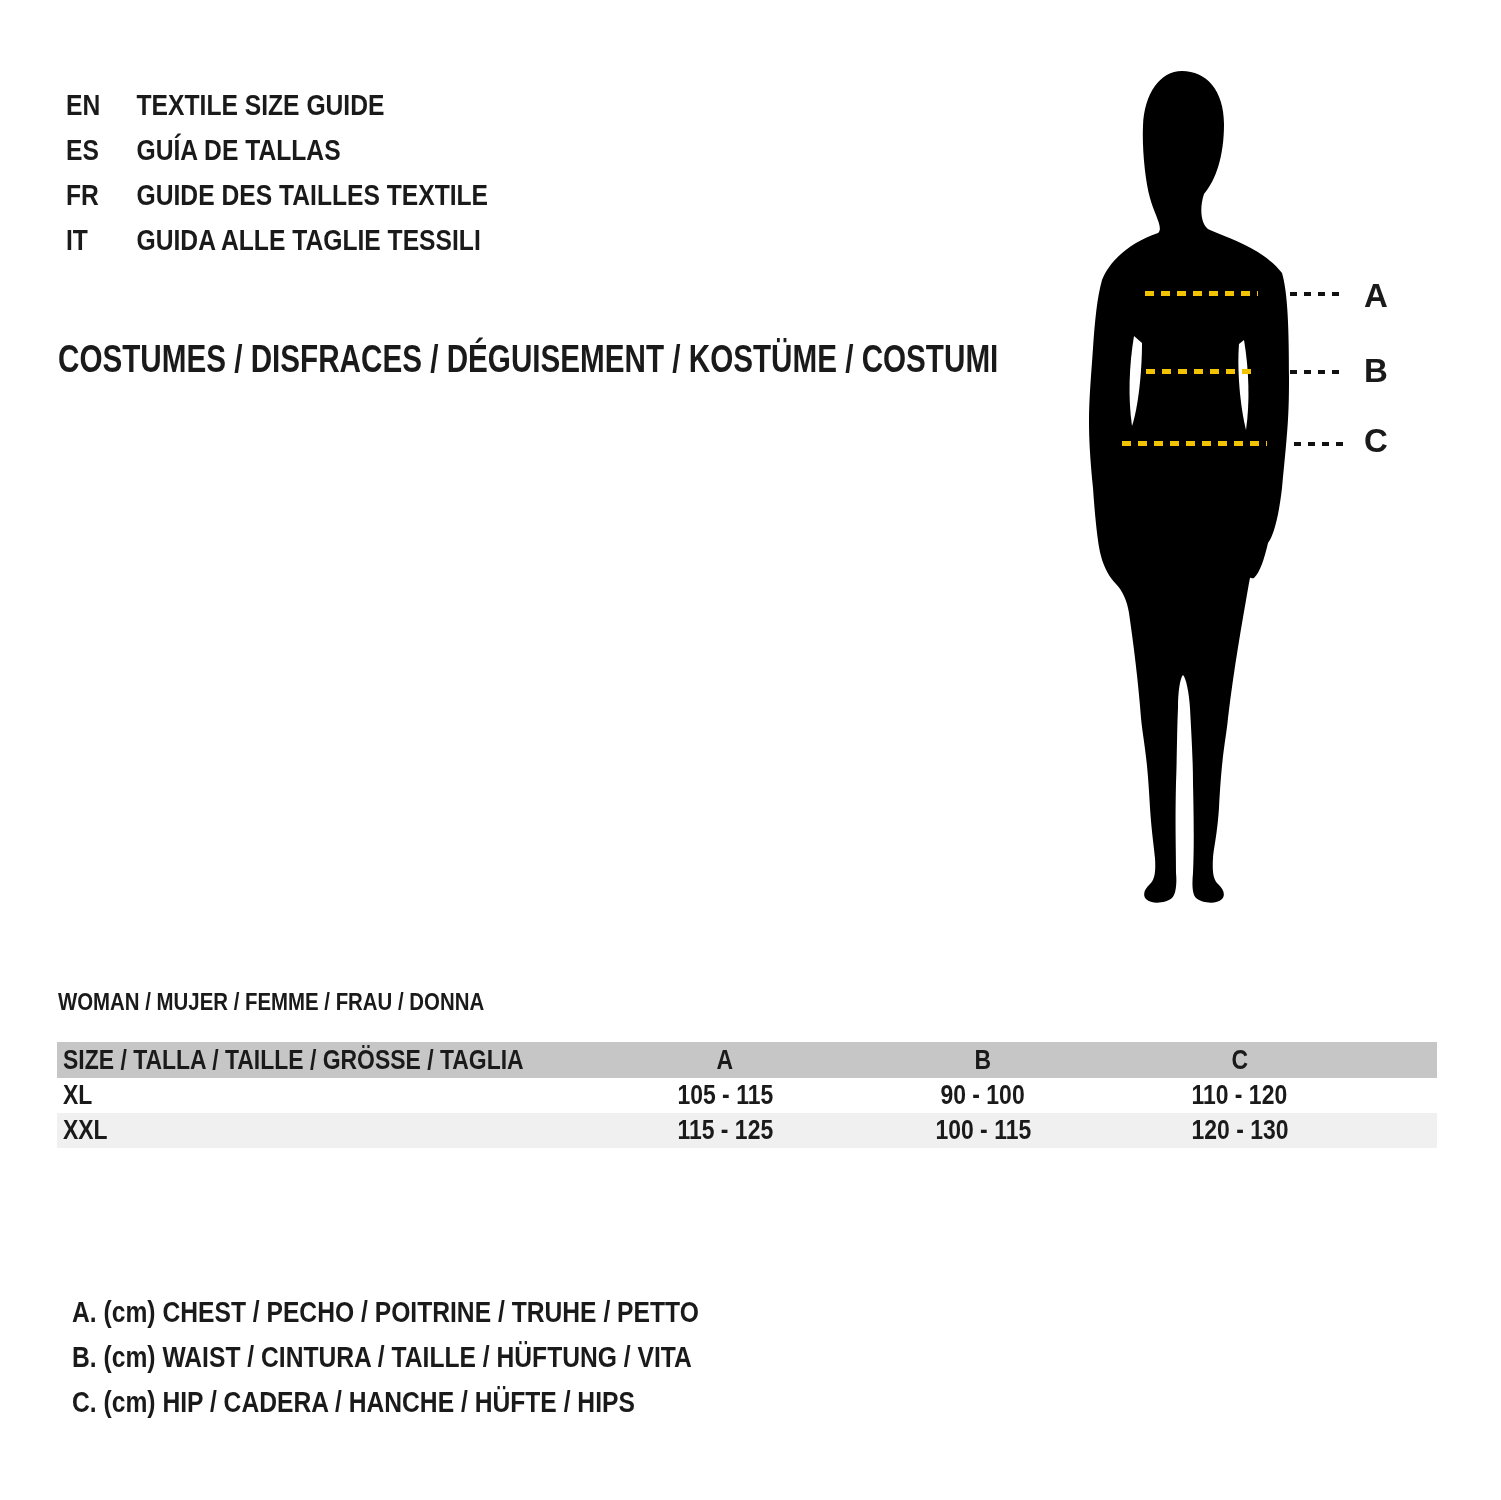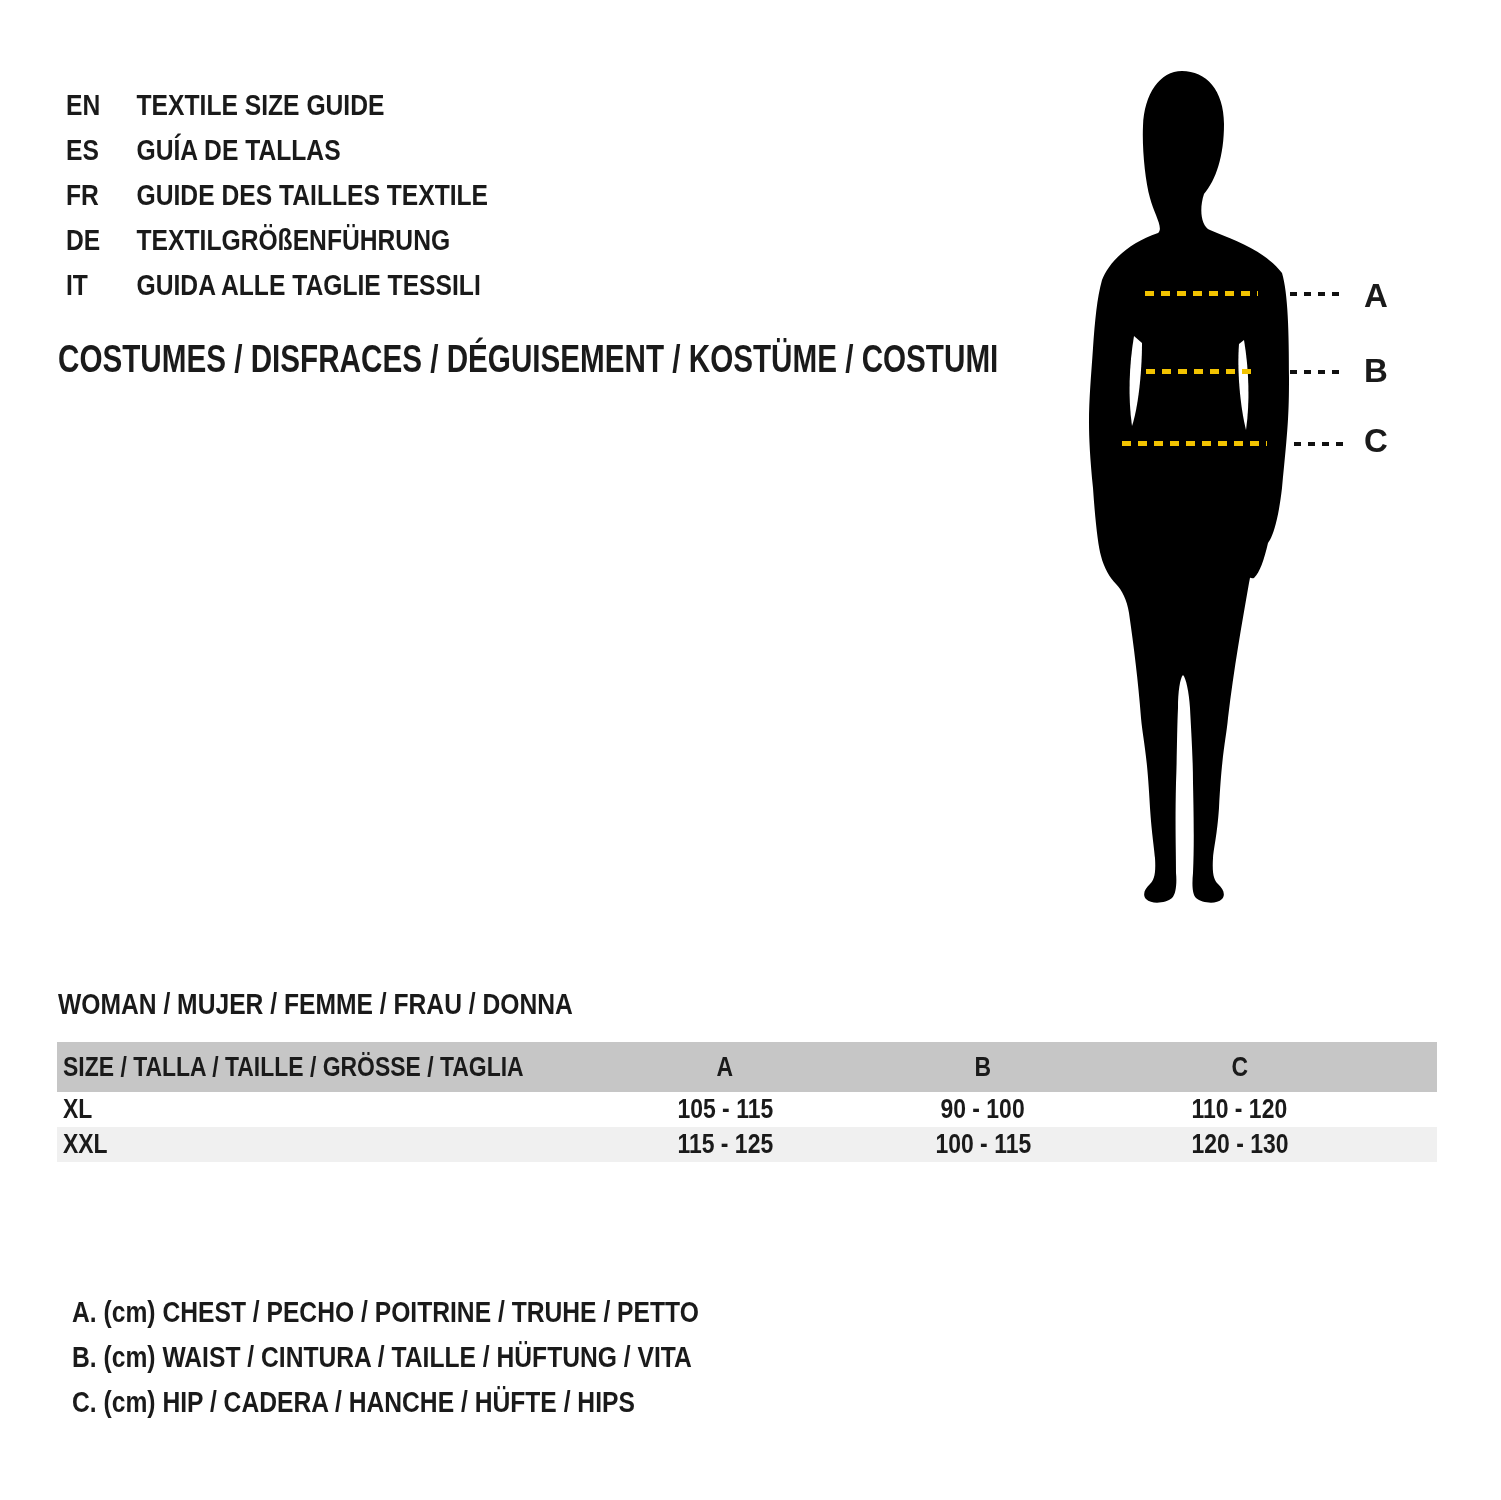--- a/index.html
+++ b/index.html
@@ -20,42 +20,41 @@
   .category{position:absolute;left:58px;top:338px;font-size:38px;font-weight:700;}
   .category .cond{transform:scaleX(0.78);}
 
   
   .figure-svg{position:absolute;left:1066px;top:68px;width:240px;height:845px;}
   .mline-y{position:absolute;height:5px;background:repeating-linear-gradient(90deg,#F2C300 0 9px,transparent 9px 16px);}
   .mline-b{position:absolute;height:4px;background:repeating-linear-gradient(90deg,#111 0 7px,transparent 7px 14px);}
   .mlabel{position:absolute;width:36px;font-size:33px;font-weight:700;line-height:34px;text-align:center;}
 
   
-  .section-title{position:absolute;left:58px;top:988px;font-size:29px;font-weight:700;}
+  .section-title{position:absolute;left:58px;top:988px;font-size:24px;font-weight:700;}
 
   
   .size-table{position:absolute;left:57px;top:1042px;width:1380px;border-collapse:collapse;table-layout:fixed;}
   .size-table th,.size-table td{font-size:27px;font-weight:700;padding:0;text-align:center;vertical-align:middle;}
-  .size-table thead tr{height:50px;background:#C6C6C6;}
+  .size-table thead tr{height:36px;background:#C6C6C6;}
   .size-table tbody tr{height:35px;}
   .size-table tbody tr:nth-child(even){background:#F0F0F0;}
   .size-table .size-col{text-align:left;padding-left:6px;}
 
   
   .legend{position:absolute;left:72px;top:1290px;}
   .legend-row{height:45px;line-height:45px;font-size:29px;font-weight:700;}
 </style>
 </head>
 <body>
 
 <div class="lang-block">
   <div class="lang-row"><span class="cond"><span class="lang-code">EN</span><span>TEXTILE SIZE GUIDE</span></span></div>
   <div class="lang-row"><span class="cond"><span class="lang-code">ES</span><span>GUÍA DE TALLAS</span></span></div>
   <div class="lang-row"><span class="cond"><span class="lang-code">FR</span><span>GUIDE DES TAILLES TEXTILE</span></span></div>
-  <div class="lang-row"><span class="cond"><span class="lang-code">DE</span><span>TEXTILGRÖßENFÜHRUNG</span></span></div>
   <div class="lang-row"><span class="cond"><span class="lang-code">IT</span><span>GUIDA ALLE TAGLIE TESSILI</span></span></div>
 </div>
 
 <div class="category">
   <span class="cond">COSTUMES / DISFRACES / DÉGUISEMENT / KOSTÜME / COSTUMI</span>
 </div>
 
 <svg class="figure-svg" viewBox="0 0 240 845" aria-hidden="true">
   <path fill="#000" d="
     M116 3

